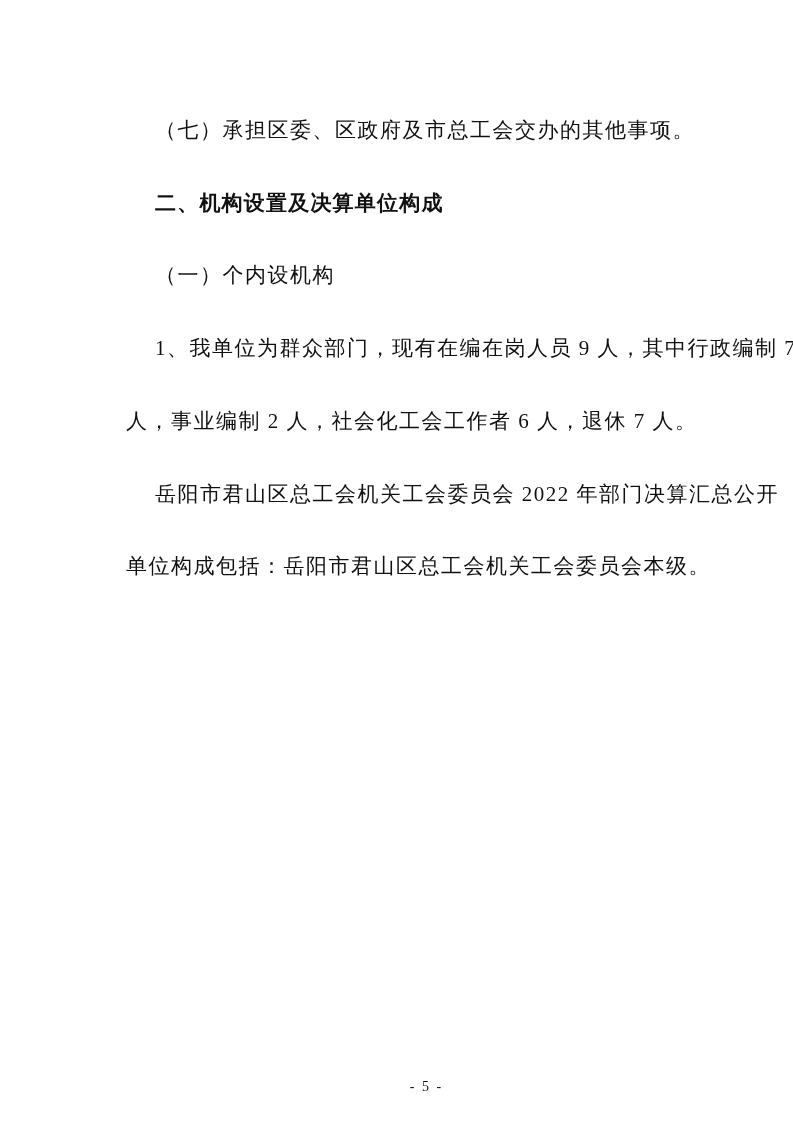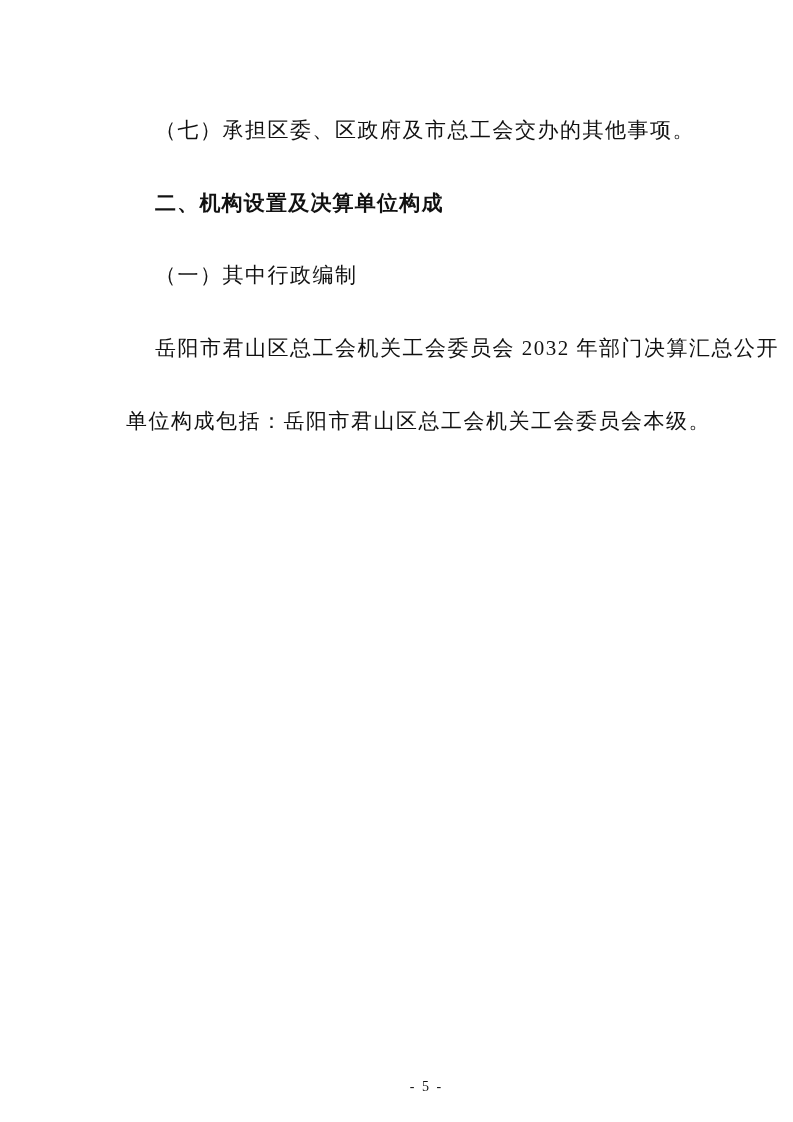--- a/index.html
+++ b/index.html
@@ -51,21 +51,23 @@
     font-family: "Liberation Serif", "DejaVu Serif", serif;
   }
 </style>
 </head>
 <body>
 
 <div class="page">
   <div class="content">
     <div class="line indent">（七）承担区委、区政府及市总工会交办的其他事项。</div>
     <div class="line indent heading">二、机构设置及决算单位构成</div>
-    <div class="line indent">（一）其中行政编制</div>
-    <div class="line indent">岳阳市君山区总工会机关工会委员会 2032 年部门决算汇总公开</div>
+    <div class="line indent">（一）个内设机构</div>
+    <div class="line indent">1、我单位为群众部门，现有在编在岗人员 9 人，其中行政编制 7</div>
+    <div class="line">人，事业编制 2 人，社会化工会工作者 6 人，退休 7 人。</div>
+    <div class="line indent">岳阳市君山区总工会机关工会委员会 2022 年部门决算汇总公开</div>
     <div class="line">单位构成包括：岳阳市君山区总工会机关工会委员会本级。</div>
   </div>
 
   <div class="page-footer">
     <span class="page-number">- 5 -</span>
   </div>
 </div>
 
 </body></html>

